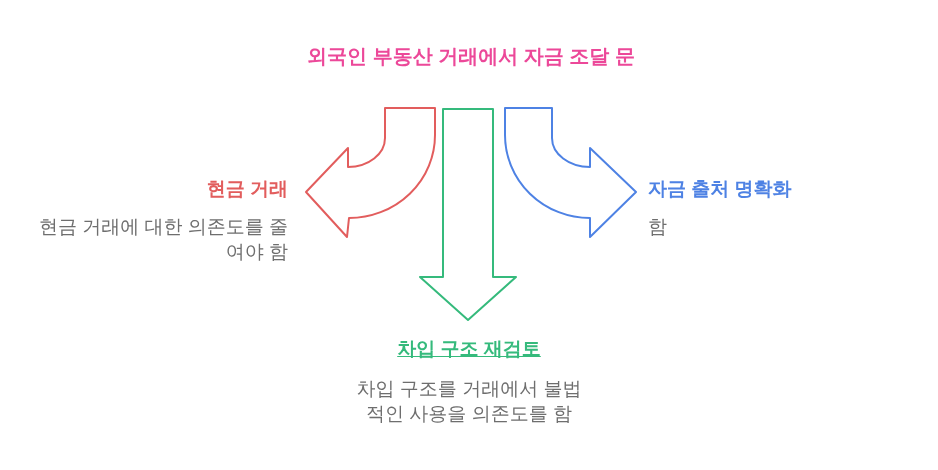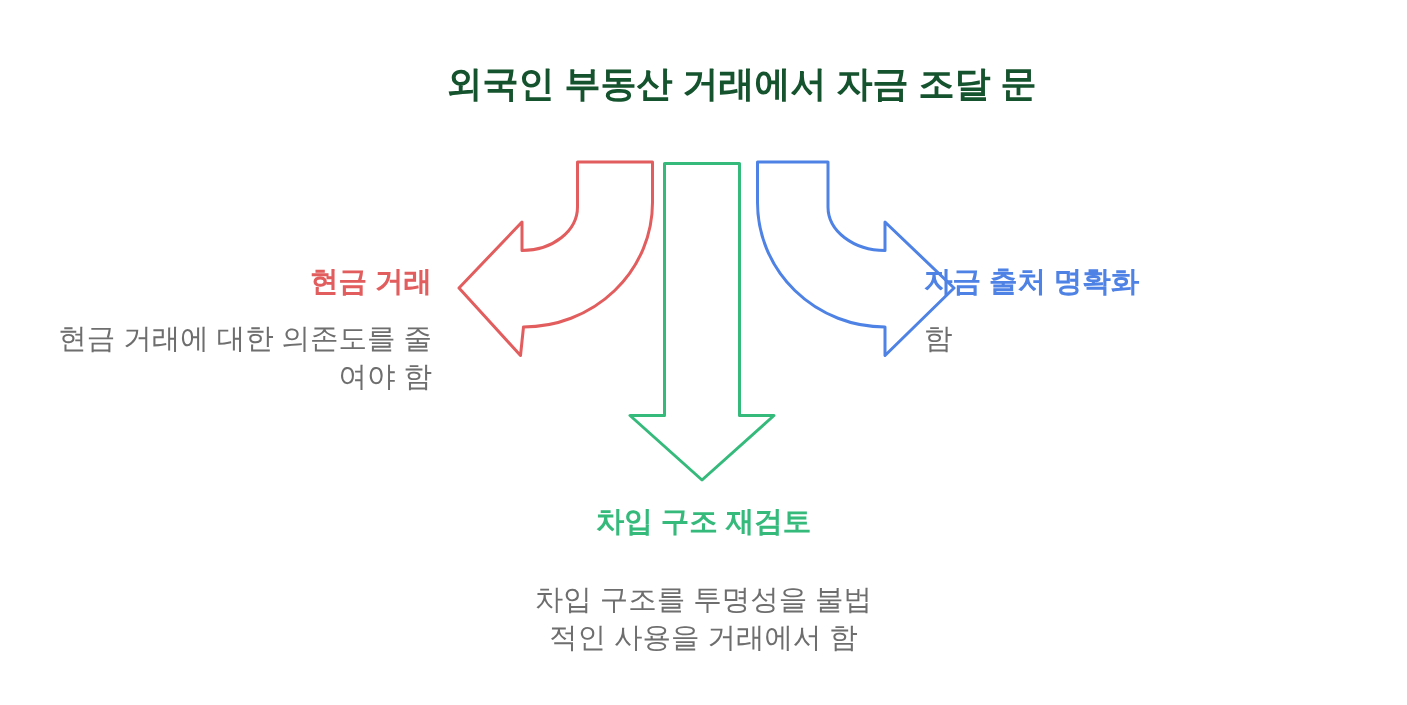--- a/index.html
+++ b/index.html
@@ -11,43 +11,43 @@
     font-family: "Liberation Sans", sans-serif;
     overflow: hidden;
   }
   .arrows-svg { position: absolute; left: 0; top: 0; }
   .title {
     position: absolute;
     top: 44px;
     left: 471px;
     transform: translateX(-50%);
     width: 440px;
-    text-align: right;
-    font-size: 24px;
+    text-align: center;
+    font-size: 20px;
     font-weight: bold;
     line-height: 25px;
-    color: #14532d;
+    color: #ec4899;
     white-space: nowrap;
   }
   .branch { position: absolute; }
   .branch-label {
     font-size: 19px;
     font-weight: bold;
     line-height: 23px;
     margin-bottom: 14px;
   }
   .branch-desc {
     font-size: 19px;
     line-height: 25px;
     color: #6e6e6e;
   }
   .branch-left  { top: 177px; right: 650px; width: 290px; text-align: right; }
-  .branch-right { top: 177px; left: 616px;  width: 270px; text-align: left;  }
+  .branch-right { top: 177px; left: 648px;  width: 270px; text-align: left;  }
   .branch-down  { top: 337px; left: 469px; transform: translateX(-50%); width: 340px; text-align: center; }
-  .branch-down .branch-label { margin-bottom: 28px; }
+  .branch-down .branch-label { margin-bottom: 16px; text-decoration: underline; }
 </style>
 </head>
 <body>
 
 <div class="container">
 
   <svg class="arrows-svg" width="938" height="470" viewBox="0 0 938 470">
     <path d="M 385,108 L 435,108 L 435,135 A 86,83 0 0 1 349,218 L 347,237 L 306,192 L 348,148 L 348,167 A 37,29 0 0 0 385,138 Z" fill="none" stroke-width="2" stroke-linejoin="round" stroke="#e25d5d"></path>
     <path d="M 443,109 L 493,109 L 493,277 L 516,277 L 468,320 L 420,277 L 443,277 Z" fill="none" stroke-width="2" stroke-linejoin="round" stroke="#35ba7c"></path>
     <path d="M 505,108 L 552,108 L 552,138 A 38,29 0 0 0 590,167 L 590,148 L 636,192 L 590,237 L 590,218 A 85,83 0 0 1 505,135 Z" fill="none" stroke-width="2" stroke-linejoin="round" stroke="#4e82e4"></path>
@@ -68,18 +68,18 @@
   <div class="branch branch-right">
     <div class="branch-label" style="color: rgb(78, 130, 228);">자금 출처 명확화</div>
     <div class="branch-desc">
       <div>함</div>
     </div>
   </div>
 
   <div class="branch branch-down">
     <div class="branch-label" style="color: rgb(53, 186, 124);">차입 구조 재검토</div>
     <div class="branch-desc">
-      <div>차입 구조를 투명성을 불법</div>
-      <div>적인 사용을 거래에서 함</div>
+      <div>차입 구조를 거래에서 불법</div>
+      <div>적인 사용을 의존도를 함</div>
     </div>
   </div>
 
 </div>
 
 </body></html>

